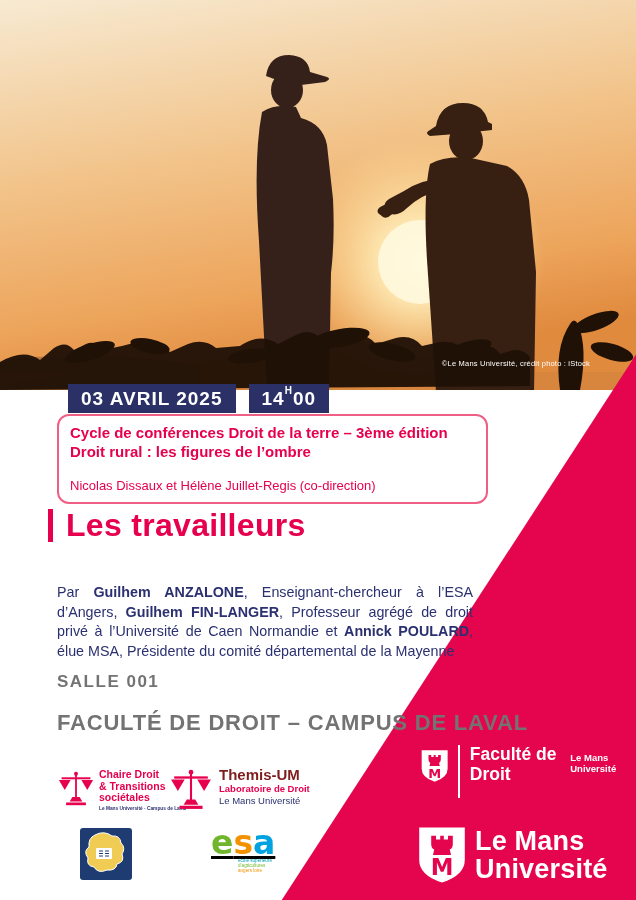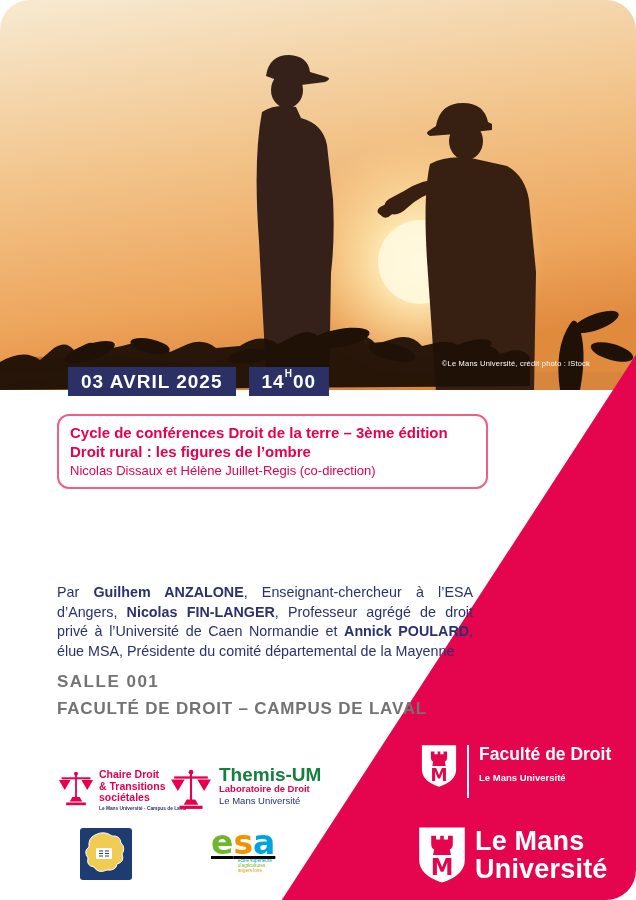--- a/index.html
+++ b/index.html
@@ -1,71 +1,71 @@
 <!DOCTYPE html>
 <html><head>
 <meta charset="utf-8">
 <style>
   html,body{margin:0;padding:0;background:#fff;}
   .poster{position:relative;width:636px;height:900px;background:#fff;overflow:hidden;
-          font-family:"Liberation Sans",sans-serif;border-radius:30px;}
+          font-family:"Liberation Sans",sans-serif;}
   
   .photo{position:absolute;top:0;left:0;width:636px;height:390px;}
   .photo svg{display:block;width:100%;height:100%;}
   .credit{position:absolute;top:359px;right:46px;color:#ffffff;font-size:7.5px;letter-spacing:.2px;}
   
   .diag{position:absolute;inset:0;background:#e5054f;
         clip-path:polygon(100% 39.4%,100% 100%,44.3% 100%);}
   
-  .badges{position:absolute;top:367px;left:68px;display:flex;gap:13px;}
+  .badges{position:absolute;top:384px;left:68px;display:flex;gap:13px;}
   .badge{background:#2b3166;color:#fff;font-weight:bold;font-size:19px;letter-spacing:1px;
          height:29px;padding:0 13px;display:flex;align-items:center;box-sizing:border-box;}
   .badge .sup{font-size:10px;align-self:flex-start;line-height:14px;font-weight:bold;}
   
   .series-box{position:absolute;top:414px;left:57px;width:431px;box-sizing:border-box;
               border:2px solid #ef5f85;border-radius:12px;padding:7px 11px 8px;color:#e6004d;}
   .series-l1,.series-l2{font-weight:bold;font-size:15px;line-height:19px;}
-  .series-l3{font-size:13px;line-height:17px;margin-top:1px;}
+  .series-l3{font-size:13px;line-height:17px;margin-top:16px;}
   
   .title-row{position:absolute;top:507px;left:48px;display:flex;align-items:center;gap:13px;}
   .title-bar{width:5px;height:33px;background:#e6004d;}
   .title{font-size:32px;font-weight:bold;color:#e6004d;letter-spacing:.3px;}
   
   .speakers{position:absolute;top:569px;left:57px;width:416px;font-size:14.3px;line-height:19.5px;
             color:#2b3170;text-align:justify;}
   .speakers .b{font-weight:bold;}
   
   .venue-block{position:absolute;top:672px;left:57px;color:#737373;font-weight:bold;}
   .room{font-size:17px;letter-spacing:1.5px;}
-  .venue{font-size:17px;letter-spacing:.8px;margin-top:7px;}
+  .venue{font-size:22px;letter-spacing:.8px;margin-top:18px;}
   
   .chaire{position:absolute;top:769px;left:58px;display:flex;gap:5px;align-items:flex-start;}
   .chaire-text{display:flex;flex-direction:column;}
   .chaire-l{color:#e6004d;font-weight:bold;font-size:10.5px;line-height:11.5px;}
   .chaire-sub{color:#2b3170;font-weight:bold;font-size:4.8px;margin-top:2px;}
   .themis{position:absolute;top:767px;left:170px;display:flex;gap:7px;align-items:flex-start;}
   .themis-text{display:flex;flex-direction:column;}
-  .themis-l1{color:#15803d;font-weight:bold;font-size:19px;line-height:16px;}
+  .themis-l1{color:#7f1d1d;font-weight:bold;font-size:15px;line-height:16px;}
   .themis-l2{color:#e6004d;font-weight:bold;font-size:9.5px;line-height:12px;}
   .themis-l3{color:#2b3170;font-size:9.5px;line-height:12px;}
   .sq-logo{position:absolute;top:828px;left:80px;width:52px;height:52px;}
   .afdr{position:absolute;top:826px;left:141px;width:66px;height:62px;}
   .afdr-label{position:absolute;top:17px;left:15px;color:#4a9b3f;font-weight:bold;
               font-size:11.5px;letter-spacing:1px;}
   .afdr-sub{position:absolute;top:30px;left:14px;color:#7fb56d;font-size:3.4px;width:40px;line-height:4px;}
   .esa{position:absolute;top:828px;left:211px;}
   .esa-word{font-family:"DejaVu Sans",sans-serif;font-weight:bold;font-size:33px;line-height:30px;text-decoration:underline;}
   .esa-e{color:#70b62c;} .esa-s{color:#f39200;} .esa-a{color:#00a3e0;}
   .esa-sub{margin-left:27px;line-height:5px;}
   .esa-sub span{display:block;font-size:4.6px;}
   .esa-sub .s1{color:#00a3b4;} .esa-sub .s2{color:#70b62c;} .esa-sub .s3{color:#f39200;}
   
   .fdd{position:absolute;top:744px;left:421px;display:flex;align-items:flex-start;gap:10px;color:#fff;}
   .fdd-divider{width:2px;height:53px;background:#fff;margin-top:1px;}
-  .fdd-text{display:flex;flex-direction:column;}
+  .fdd-text{display:flex;flex-direction:row;}
   .fdd-l{font-size:17.5px;font-weight:bold;line-height:20px;}
   .fdd-sub{font-size:9.5px;font-weight:bold;margin-top:8px;}
   .lmu{position:absolute;top:826px;left:418px;display:flex;align-items:center;gap:9px;color:#fff;}
   .lmu-text{display:flex;flex-direction:column;}
   .lmu-l{font-size:27px;font-weight:bold;line-height:28px;letter-spacing:.2px;}
 </style>
 </head>
 <body>
 
 <div class="poster">
@@ -134,22 +134,26 @@
         <span>00</span>
     </div>
   </div>
 
   <div class="series-box">
     <div class="series-l1">Cycle de conférences Droit de la terre – 3ème édition</div>
     <div class="series-l2">Droit rural : les figures de l’ombre</div>
     <div class="series-l3">Nicolas Dissaux et Hélène Juillet-Regis (co-direction)</div>
   </div>
 
-
-  <p class="speakers"><span>Par </span><span class="b">Guilhem ANZALONE</span><span>, Enseignant-chercheur à l’ESA d’Angers, </span><span class="b">Nicolas FIN-LANGER</span><span>, Professeur agrégé de droit privé à l’Université de Caen Normandie et </span><span class="b">Annick POULARD</span><span>, élue MSA, Présidente du comité départemental de la Mayenne</span></p>
+  <div class="title-row">
+    <div class="title-bar"></div>
+    <div class="title">Les travailleurs</div>
+  </div>
+
+  <p class="speakers"><span>Par </span><span class="b">Guilhem ANZALONE</span><span>, Enseignant-chercheur à l’ESA d’Angers, </span><span class="b">Guilhem FIN-LANGER</span><span>, Professeur agrégé de droit privé à l’Université de Caen Normandie et </span><span class="b">Annick POULARD</span><span>, élue MSA, Présidente du comité départemental de la Mayenne</span></p>
 
   <div class="venue-block">
     <div class="room">SALLE 001</div>
     <div class="venue">FACULTÉ DE DROIT – CAMPUS DE LAVAL</div>
   </div>
 
   <div class="chaire">
     <svg width="36" height="40" viewBox="0 0 40 42">
       <g fill="#e6004d">
         <circle cx="20" cy="4" r="2.2"></circle>

